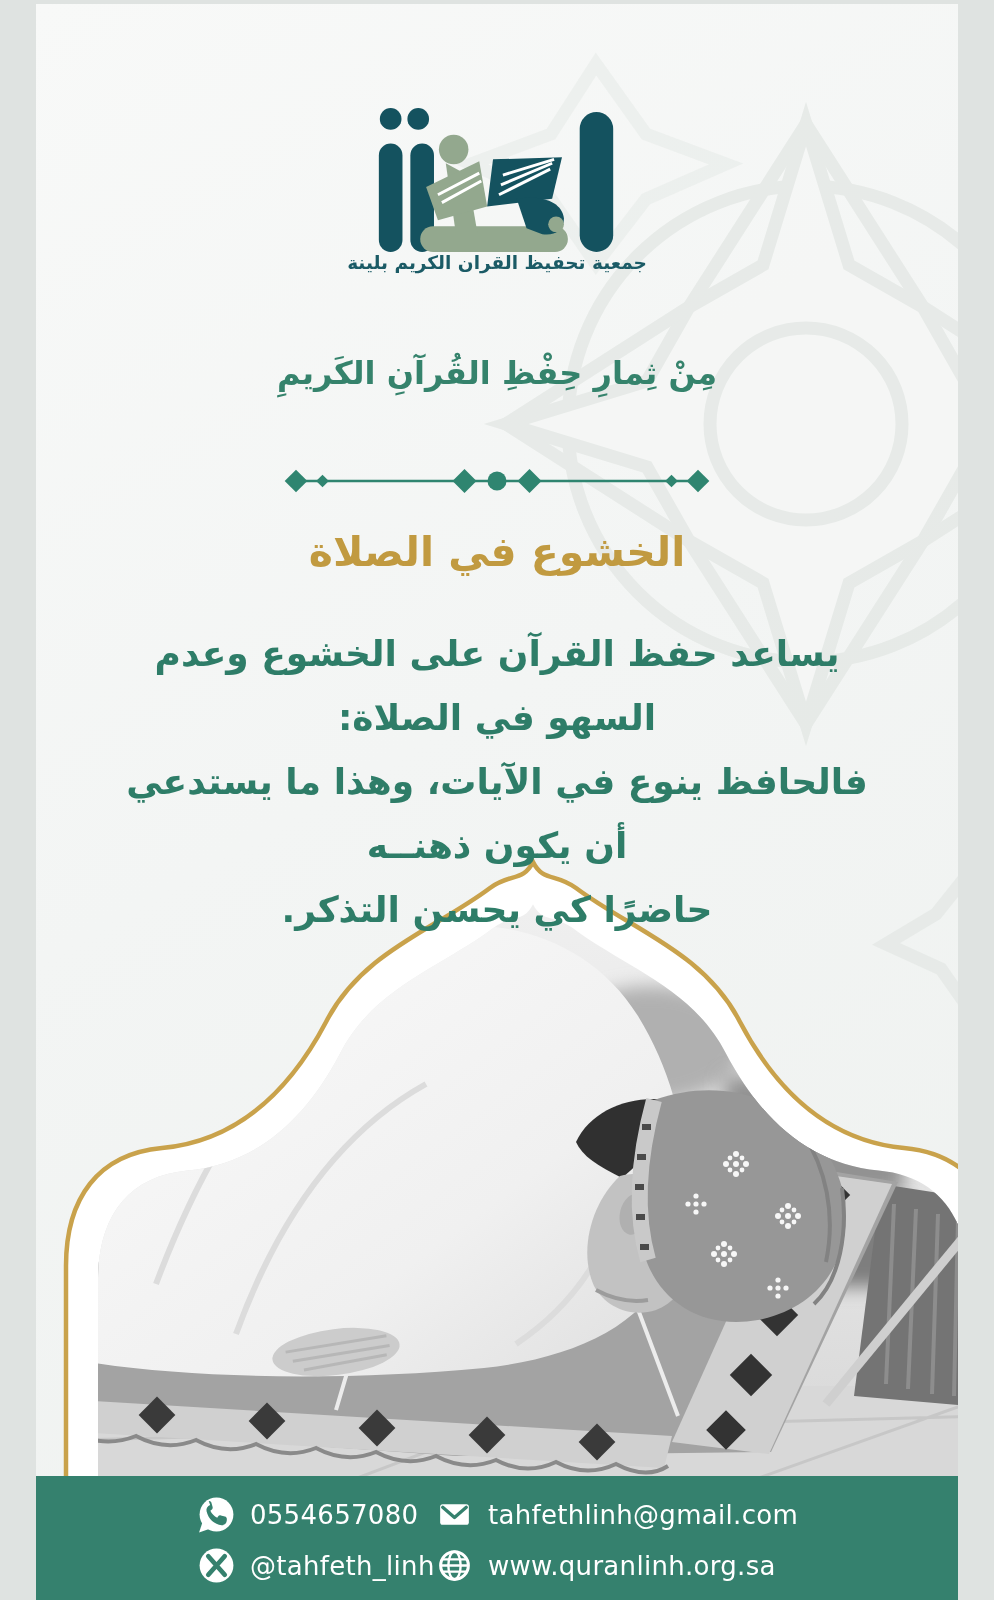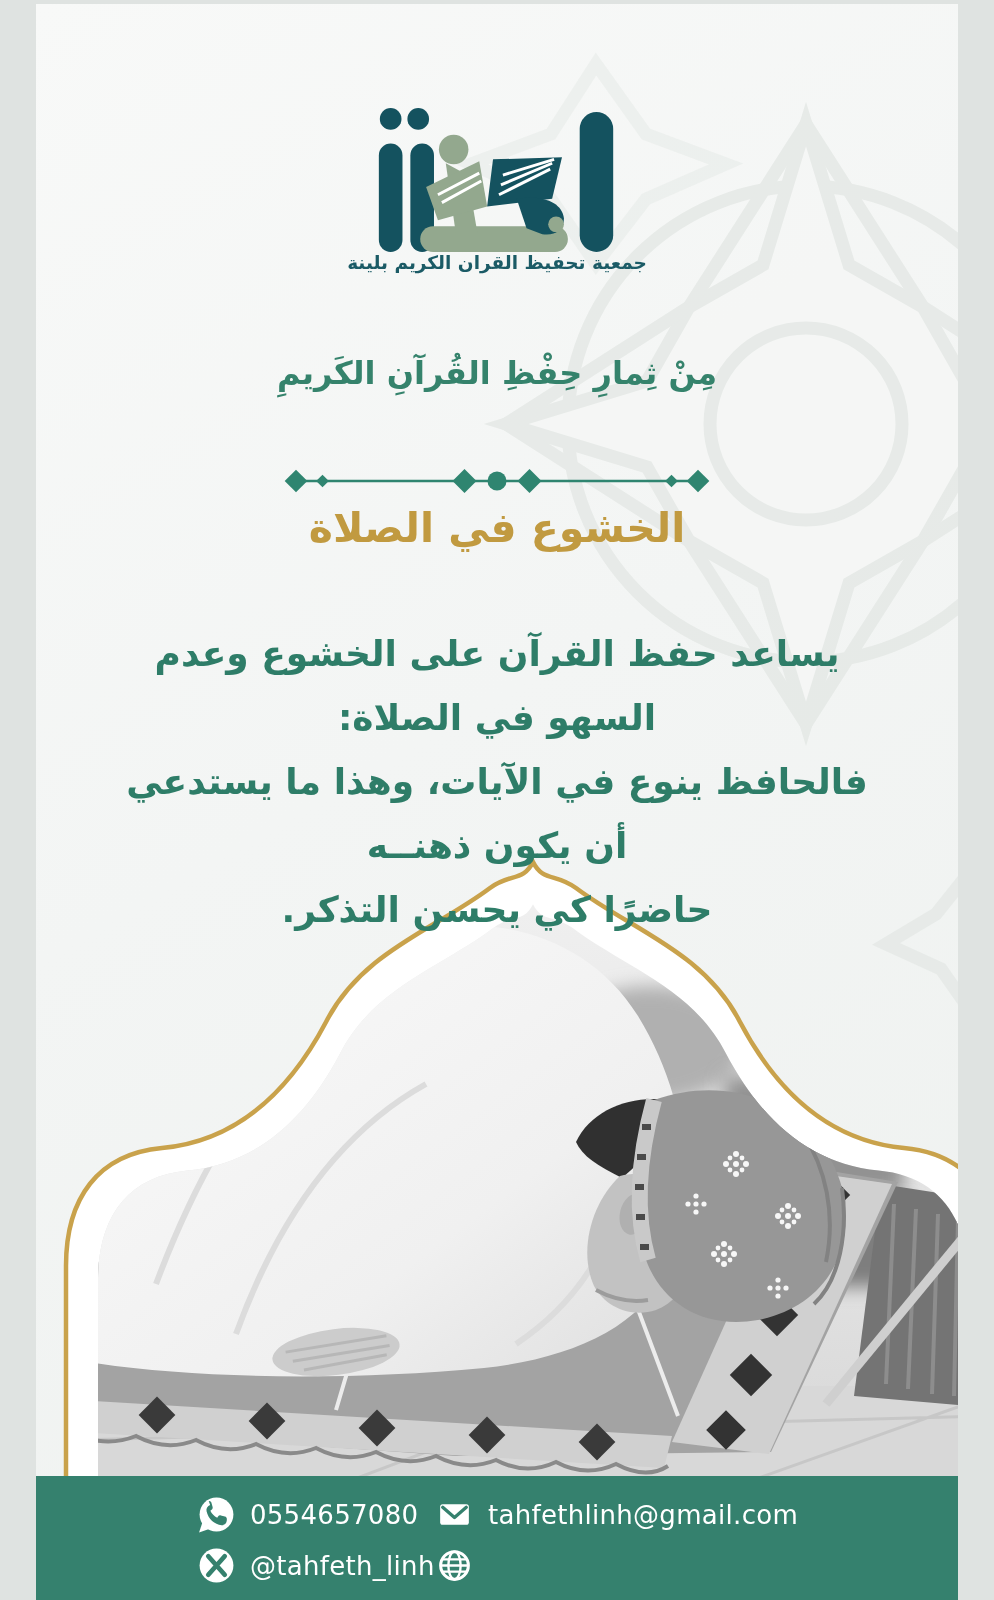--- a/index.html
+++ b/index.html
@@ -8,21 +8,21 @@
     background:linear-gradient(150deg,#f8f9f8 0%,#f3f5f4 45%,#eef1ef 100%);
     font-family:"DejaVu Sans","Liberation Sans",sans-serif;
   }
   .abs{position:absolute;left:0;right:0;}
   svg{display:block;}
   .bg-svg{position:absolute;top:0;left:0;}
   .logo-wrap{top:100px;display:flex;justify-content:center;}
   .org-name{top:248px;text-align:center;font-size:18.5px;font-weight:bold;color:#1b5b66;letter-spacing:.2px;}
   .calligraphy{top:352px;text-align:center;font-size:32px;font-weight:bold;color:#35836c;direction:rtl;line-height:1.1;}
   .divider-wrap{top:462px;display:flex;justify-content:center;}
-  .heading{top:500px;text-align:center;font-size:41px;font-weight:bold;color:#c19a40;direction:rtl;}
+  .heading{top:524px;text-align:center;font-size:41px;font-weight:bold;color:#c19a40;direction:rtl;}
   .body-text{
     top:618px;margin:0 64px;text-align:center;direction:rtl;
     font-size:36px;font-weight:bold;color:#2e7d68;line-height:1.78;white-space:pre-line;
   }
   .footer{
     position:absolute;left:0;right:0;bottom:0;height:128px;background:#35816e;z-index:5;
     display:flex;align-items:center;justify-content:center;
   }
   .footer-grid{
     display:grid;grid-template-columns:212px auto;grid-column-gap:26px;grid-row-gap:10px;
@@ -282,17 +282,18 @@
       </div>
 
       <div class="contact">
         <svg class="ic" viewBox="-20 -20 40 40">
           <g stroke="#ffffff" fill="none">
             <circle r="13.5" stroke-width="3"></circle>
             <ellipse rx="6" ry="13.5" stroke-width="2.3"></ellipse>
             <path d="M-12,-6 L12,-6 M-13.5,0 L13.5,0 M-12,6 L12,6" stroke-width="2.3"></path>
           </g>
         </svg>
+        <span>www.quranlinh.org.sa</span>
       </div>
 
     </div>
   </div>
 </div>
 
 </body></html>

